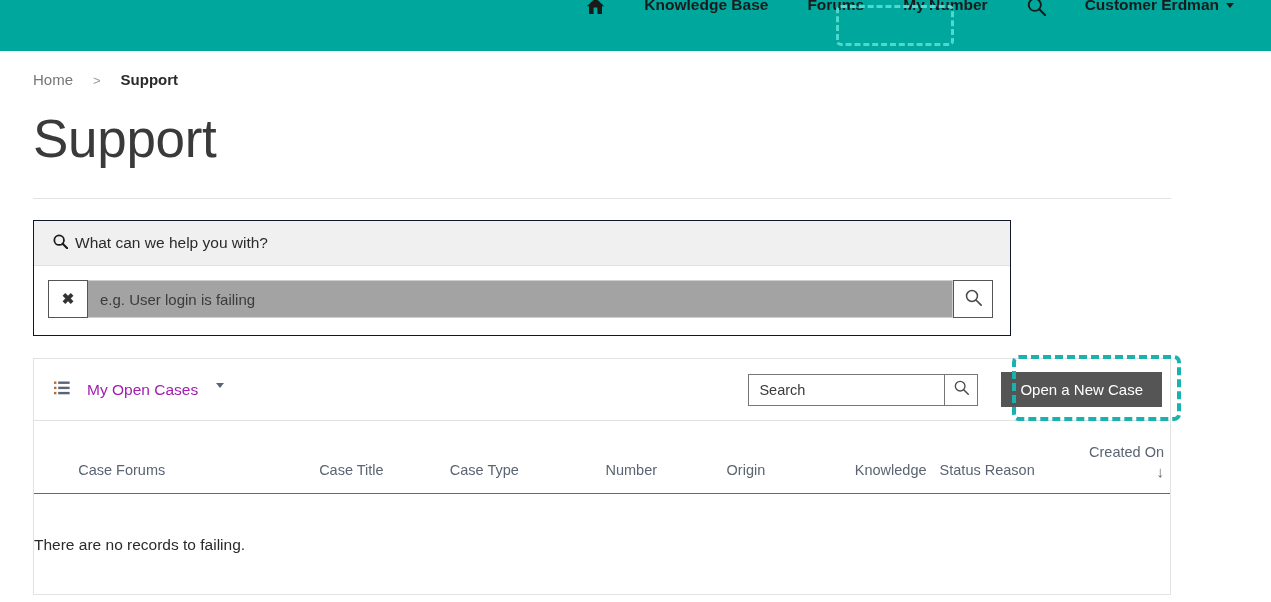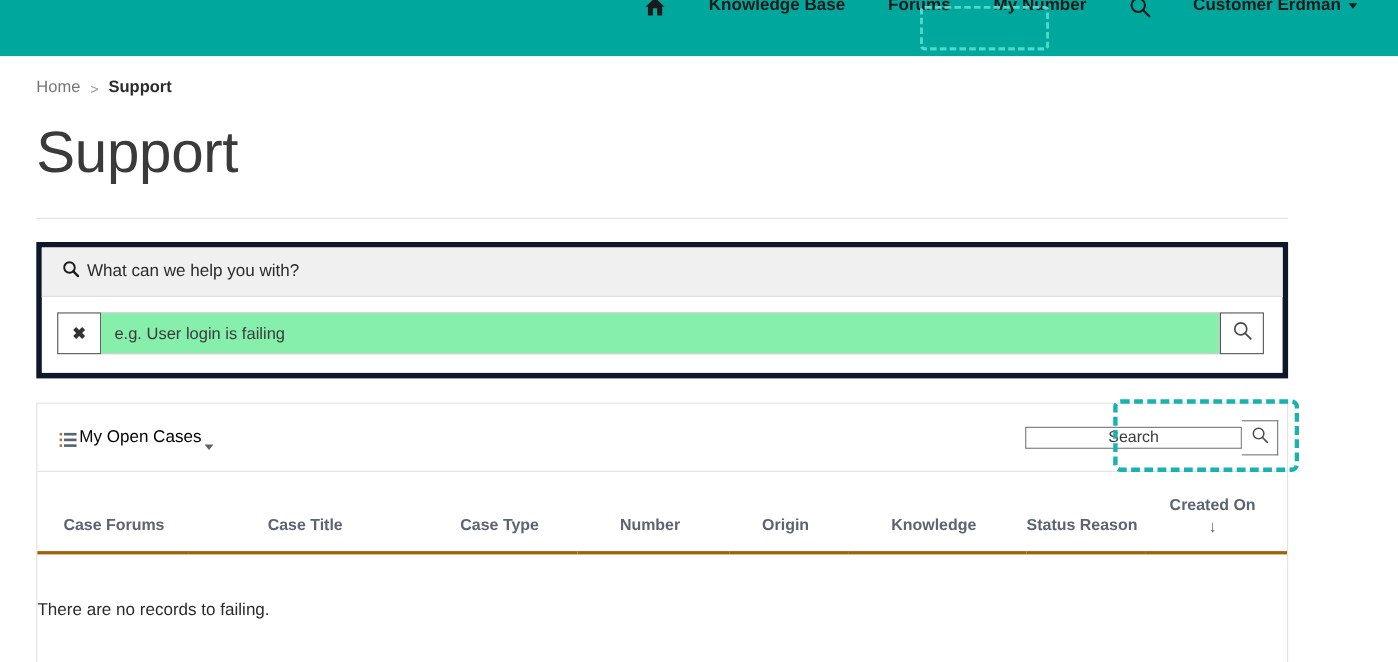--- a/index.html
+++ b/index.html
@@ -80,21 +80,21 @@
   .content {
     padding: 0 0 0 33px;
     box-sizing: border-box;
   }
   .breadcrumb {
     margin-top: 21px;
     font-size: 15px;
     line-height: 1;
     display: flex;
     align-items: flex-end;
-    gap: 9px;
+    gap: 20px;
     color: #767676;
   }
   .breadcrumb a {
     color: #767676;
     text-decoration: none;
     cursor: pointer;
   }
   .breadcrumb .sep { color: #9a9a9a; font-size: 13px; }
   .breadcrumb .current { color: #2b2b2b; font-weight: bold; }
 
@@ -110,22 +110,22 @@
   .title-rule {
     border: 0;
     border-top: 1px solid #e2e2e2;
     margin: 30px 0 0 0;
     width: 1138px;
   }
 
   
   .help-panel {
     margin-top: 21px;
-    width: 1138px;
-    border: 5px solid #0f172a;
+    width: 978px;
+    border: 1px solid #0f172a;
     box-sizing: border-box;
     background: #fff;
   }
   .help-panel-head {
     background: #f0f0f0;
     border-bottom: 1px solid #e0e0e0;
     height: 45px;
     display: flex;
     align-items: center;
     padding-left: 19px;
@@ -158,21 +158,21 @@
     flex: 1 1 auto;
     height: 38px;
     border: 1px solid #cfcfcf;
     border-left: none;
     box-sizing: border-box;
     padding: 0 12px;
     font-size: 15px;
     font-family: "Liberation Sans", sans-serif;
     color: #2b2b2b;
     outline: none;
-    background: #86efac;
+    background: #a3a3a3;
   }
   .help-input::placeholder { color: #3b3b3b; opacity: 1; }
   .help-search-btn {
     width: 40px;
     height: 38px;
     border: 1px solid #555555;
     background: #ffffff;
     display: flex;
     align-items: center;
     justify-content: center;
@@ -193,54 +193,53 @@
   .cases-toolbar {
     height: 62px;
     display: flex;
     align-items: center;
     padding: 0 8px 0 20px;
     box-sizing: border-box;
     border-bottom: 1px solid #e2e2e2;
   }
   .view-selector {
     display: flex;
-    align-items: flex-end;
-    gap: 2px;
+    align-items: flex-start;
+    gap: 17px;
     font-size: 15.5px;
-    color: #000000;
+    color: #a21caf;
     cursor: pointer;
   }
   .list-icon svg { display: block; }
   .caret-dark {
     display: inline-block;
     width: 0; height: 0;
     border-left: 4px solid transparent;
     border-right: 4px solid transparent;
     border-top: 5px solid #5a6472;
     margin-left: 1px;
     position: relative;
     top: 2px;
   }
   .toolbar-right {
     margin-left: auto;
     display: flex;
     align-items: center;
   }
   .grid-search {
     width: 197px;
-    height: 20px;
+    height: 32px;
     border: 1px solid #767676;
     box-sizing: border-box;
     font-size: 14.5px;
     padding: 0 10px;
     font-family: "Liberation Sans", sans-serif;
     color: #737373;
     outline: none;
     background: #fff;
-    text-align: center;
   }
   .grid-search::placeholder { color: #3b3b3b; opacity: 1; }
   .grid-search-btn {
     width: 33px;
     height: 32px;
     border: 1px solid #767676;
     border-left: none;
     background: #ffffff;
     display: flex;
     align-items: center;
@@ -273,27 +272,27 @@
     z-index: 5;
   }
 
   
   .cases-grid {
     width: 100%;
     border-collapse: collapse;
     table-layout: fixed;
   }
   .cases-grid th {
-    text-align: center;
+    text-align: right;
     vertical-align: bottom;
     font-size: 14.5px;
-    font-weight: bold;
+    font-weight: normal;
     color: #5a6472;
     padding: 22px 6px 12px 0;
-    border-bottom: 3px solid #a16207;
+    border-bottom: 1px solid #a16207;
     line-height: 1.35;
   }
   .cases-grid th:first-child { padding-left: 8px; }
   .sort-arrow {
     display: block;
     font-size: 15px;
     line-height: 1.2;
     color: #5a6472;
   }
   .no-records {
@@ -419,20 +418,21 @@
       <div class="toolbar-right">
         <input class="grid-search" type="text" placeholder="Search" style="">
         <div class="grid-search-btn">
           <span>
             <svg width="15" height="15" viewBox="0 0 19 19">
               <circle cx="7.8" cy="7.8" r="6.1" fill="none" stroke="#4b4b4b" stroke-width="1.7"></circle>
               <line x1="12.3" y1="12.3" x2="18" y2="18" stroke="#4b4b4b" stroke-width="1.9" stroke-linecap="round"></line>
             </svg>
           </span>
         </div>
+        <button class="new-case-btn">Open a New Case</button>
       </div>
     </div>
 
     <div class="btn-highlight"></div>
 
     <table class="cases-grid">
       <colgroup>
         <col style="width:137px">
         <col style="width:218px">
         <col style="width:135px">

